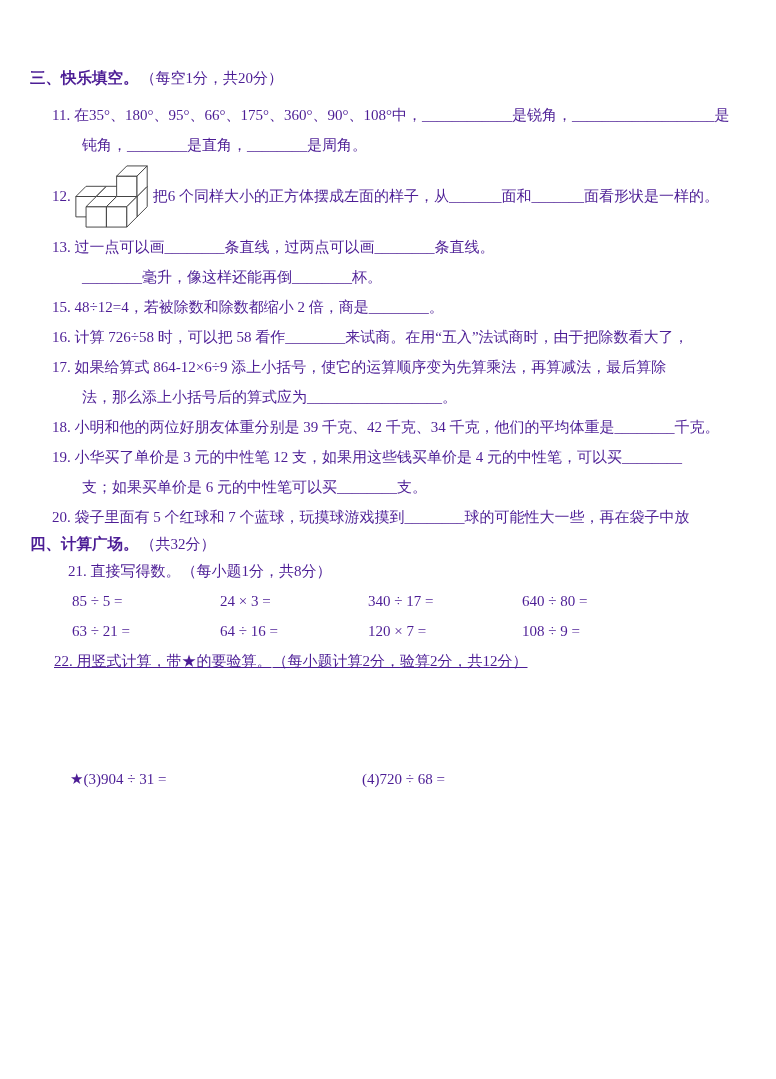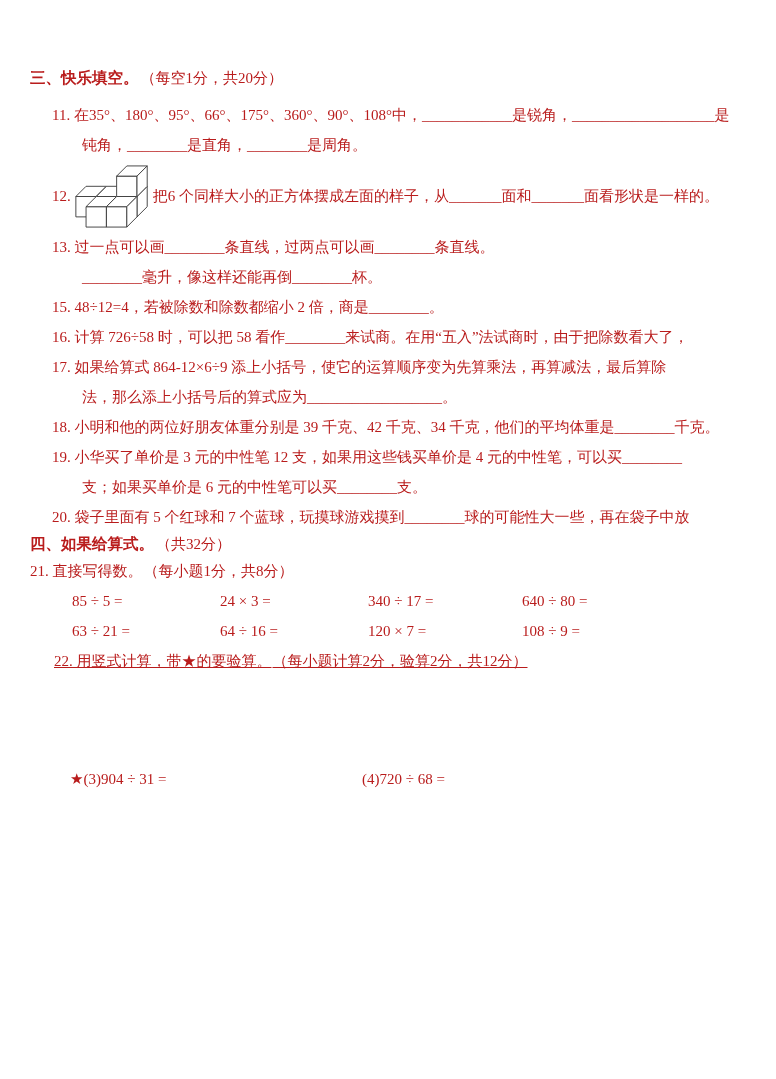--- a/index.html
+++ b/index.html
@@ -1,20 +1,20 @@
 <!DOCTYPE html>
 <html><head>
 <meta charset="utf-8">
 <style>
   html,body { margin:0; padding:0; background:#e8e8e8; }
   .page {
     width:776px; height:1079px;
     margin:0 auto;
     background:#ffffff;
-    color:#b91c1c;
+    color:#4c1d95;
     font-family:"Liberation Serif","DejaVu Serif",serif;
     font-size:15px;
     box-sizing:border-box;
     padding:66px 28px 0 30px;
     overflow:hidden;
   }
   .sec-heading {
     font-family:"Liberation Sans","DejaVu Sans",sans-serif;
     font-weight:bold;
     font-size:15.5px;
@@ -25,21 +25,21 @@
   .sec-heading.sec4 { margin-bottom:0; }
   .sec-note {
     font-family:"Liberation Serif","DejaVu Serif",serif;
     font-weight:normal;
     font-size:15px;
     margin-left:2px;
   }
   .line { height:30px; line-height:30px; white-space:nowrap; }
   .q-first { margin-left:22px; }
   .q-cont  { margin-left:52px; }
-  .q21-label { }
+  .q21-label { margin-left:38px; }
   .q22-label { margin-left:24px;text-decoration:underline; }
   .note-inline { margin-left:1px; }
   .q12-row {
     height:72px;
     display:flex;
     align-items:center;
     margin-left:22px;
     white-space:nowrap;
   }
   .q12-num { margin-right:3px; flex:none; }
@@ -113,21 +113,21 @@
   <div class="line q-cont">法，那么添上小括号后的算式应为__________________。</div>
 
   <div class="line q-first">18. 小明和他的两位好朋友体重分别是 39 千克、42 千克、34 千克，他们的平均体重是________千克。</div>
 
   <div class="line q-first">19. 小华买了单价是 3 元的中性笔 12 支，如果用这些钱买单价是 4 元的中性笔，可以买________</div>
   <div class="line q-cont">支；如果买单价是 6 元的中性笔可以买________支。</div>
 
   <div class="line q-first">20. 袋子里面有 5 个红球和 7 个蓝球，玩摸球游戏摸到________球的可能性大一些，再在袋子中放</div>
 
   <div class="sec-heading sec4">
-    <span>四、如果给算式。</span><span class="sec-note">（共32分）</span>
+    <span>四、计算广场。</span><span class="sec-note">（共32分）</span>
   </div>
 
   <div class="line q21-label">
     <span>21. 直接写得数。</span><span class="note-inline">（每小题1分，共8分）</span>
   </div>
 
   <div class="calc-grid">
     <span>85 ÷ 5 =</span>
     <span>24 × 3 =</span>
     <span>340 ÷ 17 =</span>

